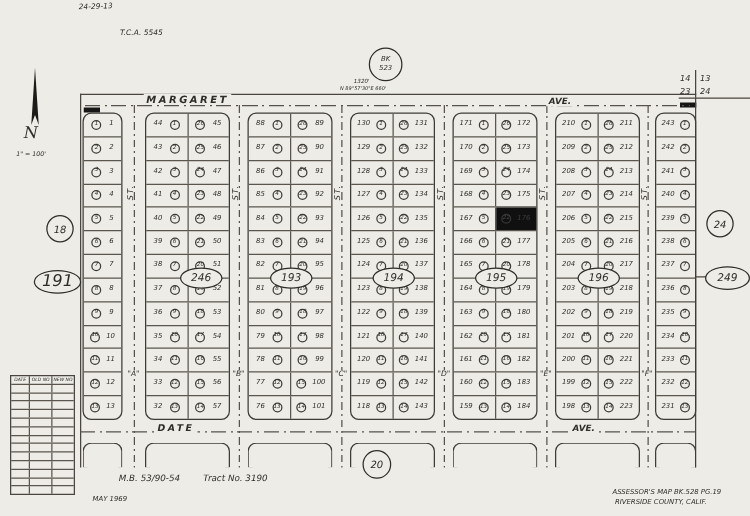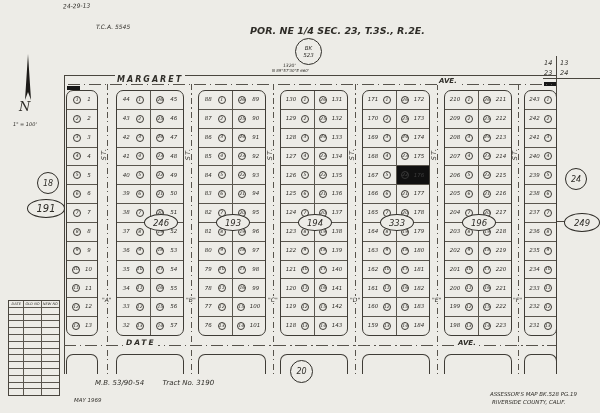--- a/index.html
+++ b/index.html
@@ -49,21 +49,20 @@
   .rt-head{font-size:3.6px;font-style:italic;display:flex;align-items:center;justify-content:center;overflow:hidden;}
   .tinytext{position:absolute;font-style:italic;line-height:1.15;}
 </style>
 </head>
 <body>
 
 <div id="canvas">
 
   <div class="tinytext abs it" style="left:63px;top:3px;font-size:6px;transform:rotate(-2deg);">24-29-13</div>
   <div class="tinytext abs it" style="left:96px;top:24px;font-size:6px;">T.C.A. 5545</div>
-  <div class="tinytext abs it" style="left:230px;top:26px;width:215px;text-align:center;font-size:9.5px;font-weight:bold;">POR. NE 1/4 SEC. 23, T.3S., R.2E.</div>
 
   <div class="ref-circle" style="left:295px;top:38px;width:25px;height:25px;flex-direction:column;font-size:5.5px;line-height:1.1;">
     <span>BK</span>
     <span>523</span>
   </div>
 
   <div class="vline" style="left:556px;top:56px;height:22px;"></div>
   <div class="hline" style="left:543px;top:78px;width:57px;"></div>
   <div class="corner-num" style="left:544px;top:60px;">14</div>
   <div class="corner-num" style="left:560px;top:60px;">13</div>
@@ -71,21 +70,21 @@
   <div class="corner-num" style="left:560px;top:70px;">24</div>
   <div class="marker" style="left:544px;top:82px;width:13px;height:4px;"></div>
 
   <svg class="abs" style="left:20px;top:54px;" width="16" height="50" viewBox="0 0 16 50">
     <polygon points="8,0 11,46 8,38 5,46" fill="#1d1b18"></polygon>
   </svg>
   <div class="tinytext abs" style="left:19px;top:100px;font-size:13px;font-family:'DejaVu Serif',serif;font-style:italic;">N</div>
   <div class="tinytext abs it" style="left:13px;top:122px;font-size:5px;">1" = 100'</div>
 
   <div class="ref-circle" style="left:37px;top:172px;width:20px;height:20px;font-size:8px;">18</div>
-  <div class="ref-circle" style="left:27px;top:199px;width:36px;height:17px;font-size:10px;">191</div>
+  <div class="ref-circle" style="left:27px;top:216px;width:36px;height:17px;font-size:13px;">191</div>
   <div class="ref-circle" style="left:565px;top:168px;width:20px;height:20px;font-size:8px;">24</div>
   <div class="hline" style="left:556px;top:221px;width:10px;"></div>
   <div class="ref-circle" style="left:564px;top:213px;width:34px;height:17px;font-size:8.5px;">249</div>
   <div class="ref-circle" style="left:290px;top:360px;width:21px;height:21px;font-size:8px;">20</div>
 
   <div class="hline" style="left:64px;top:75px;width:493px;"></div>
   <div class="vline" style="left:64px;top:75px;height:299px;"></div>
   <div class="vline" style="left:556px;top:78px;height:296px;"></div>
 
   <div class="avenue-line" style="left:68px;top:84px;width:484px;"></div>
@@ -709,21 +708,21 @@
           <div class="cell lc">
             <div style="display: inline;">159</div>
             <div class="pcircle">13</div>
           </div>
           <div class="cell">
             <div class="pcircle">14</div>
             <div style="display: inline;">184</div>
           </div>
         </div>
       </div>
-      <div class="block-ref" style="left: 380px; top: 214px; width: 32px; height: 15px;">333</div>
+      <div class="block-ref" style="left: 380px; top: 214px; width: 32px; height: 15px;">195</div>
       <div class="stub" style="left: 362px; top: 354px; width: 68px; height: 20px;"></div>
       <div class="block" style="left: 444px; top: 90px; width: 68px; height: 246px;">
         <div class="brow">
           <div class="cell lc">
             <div style="display: inline;">210</div>
             <div class="pcircle">1</div>
           </div>
           <div class="cell">
             <div class="pcircle">26</div>
             <div style="display: inline;">211</div>

